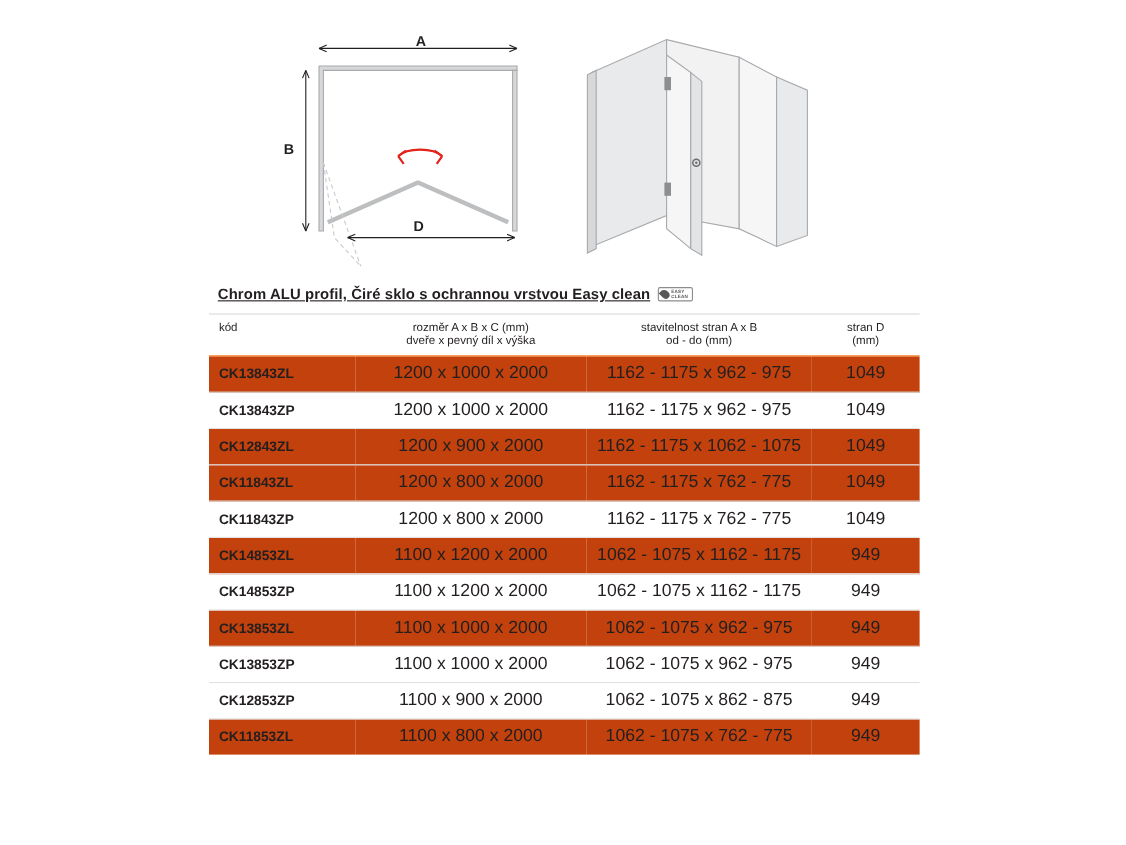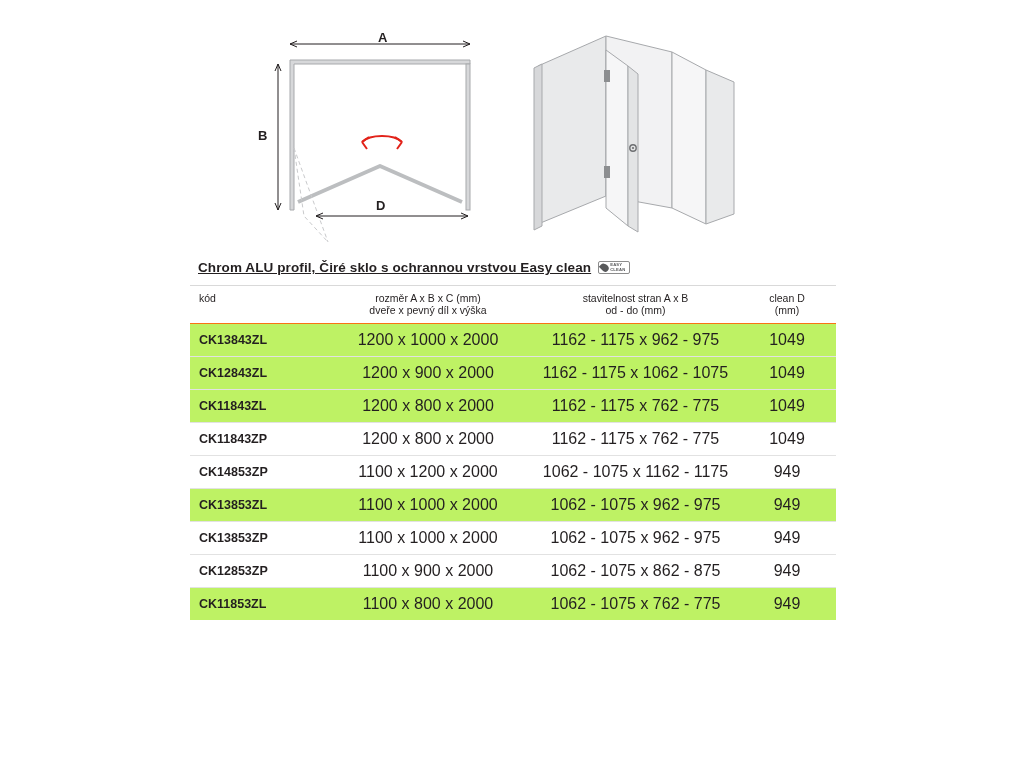--- a/index.html
+++ b/index.html
@@ -126,21 +126,21 @@
     border-bottom: 1px solid #e2e2e2;
     white-space: nowrap;
   }
   table.spec tbody td.code {
     text-align: left;
     padding-left: 9px;
     font-weight: bold;
     font-size: 12.5px;
   }
   table.spec tbody tr.alt td {
-    background: #bef264;
+    background: #c2410c;
   }
   table.spec tbody tr:last-child td {
     border-bottom: none;
   }
 </style>
 </head>
 <body>
 
 <div class="page">
 
@@ -239,50 +239,62 @@
           </th>
           <th>
             <span>rozměr A x B x C (mm)</span><br>
             <span>dveře x pevný díl x výška</span>
           </th>
           <th>
             <span>stavitelnost stran A x B</span><br>
             <span>od - do (mm)</span>
           </th>
           <th>
-            <span>clean D</span><br>
+            <span>stran D</span><br>
             <span>(mm)</span>
           </th>
         </tr>
       </thead>
       <tbody>
         <tr class="alt">
           <td class="code">CK13843ZL</td>
           <td>1200 x 1000 x 2000</td>
           <td>1162 - 1175 x 962 - 975</td>
           <td>1049</td>
         </tr>
+        <tr>
+          <td class="code">CK13843ZP</td>
+          <td>1200 x 1000 x 2000</td>
+          <td>1162 - 1175 x 962 - 975</td>
+          <td>1049</td>
+        </tr>
         <tr class="alt">
           <td class="code">CK12843ZL</td>
           <td>1200 x 900 x 2000</td>
           <td>1162 - 1175 x 1062 - 1075</td>
           <td>1049</td>
         </tr>
         <tr class="alt">
           <td class="code">CK11843ZL</td>
           <td>1200 x 800 x 2000</td>
           <td>1162 - 1175 x 762 - 775</td>
           <td>1049</td>
         </tr>
         <tr>
           <td class="code">CK11843ZP</td>
           <td>1200 x 800 x 2000</td>
           <td>1162 - 1175 x 762 - 775</td>
           <td>1049</td>
         </tr>
+        <tr class="alt">
+          <td class="code">CK14853ZL</td>
+          <td>1100 x 1200 x 2000</td>
+          <td>1062 - 1075 x 1162 - 1175</td>
+          <td>949</td>
+        </tr>
         <tr>
           <td class="code">CK14853ZP</td>
           <td>1100 x 1200 x 2000</td>
           <td>1062 - 1075 x 1162 - 1175</td>
           <td>949</td>
         </tr>
         <tr class="alt">
           <td class="code">CK13853ZL</td>
           <td>1100 x 1000 x 2000</td>
           <td>1062 - 1075 x 962 - 975</td>

